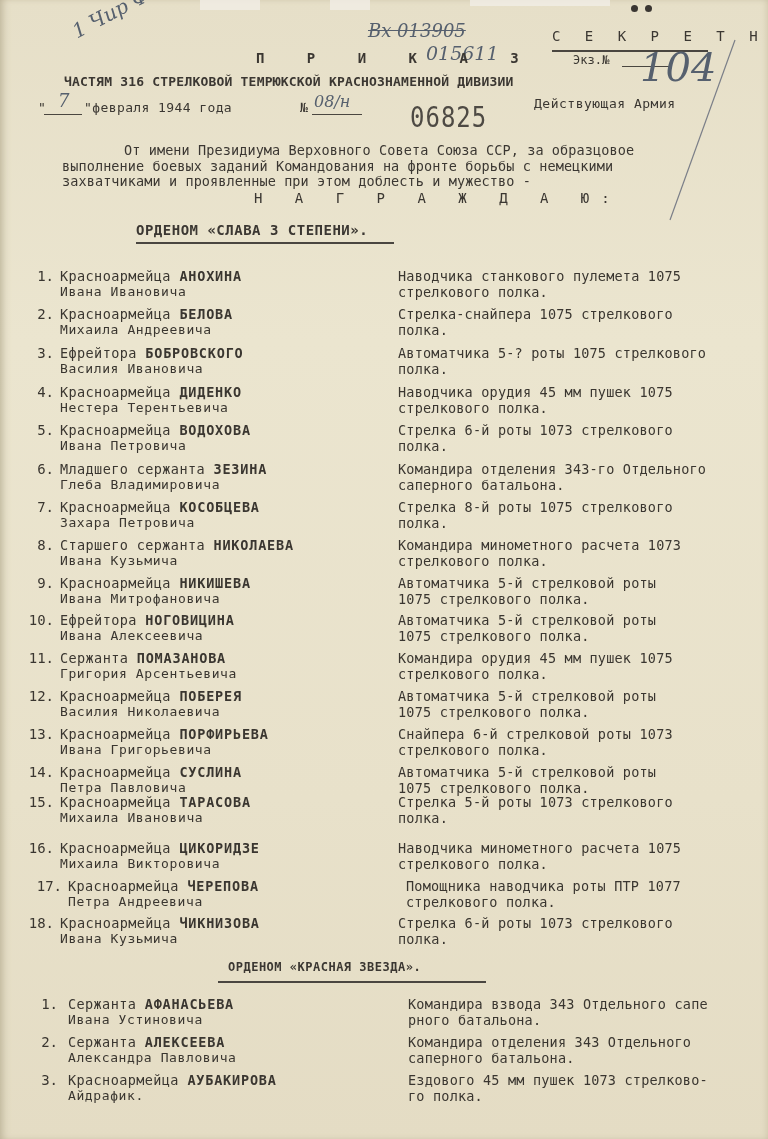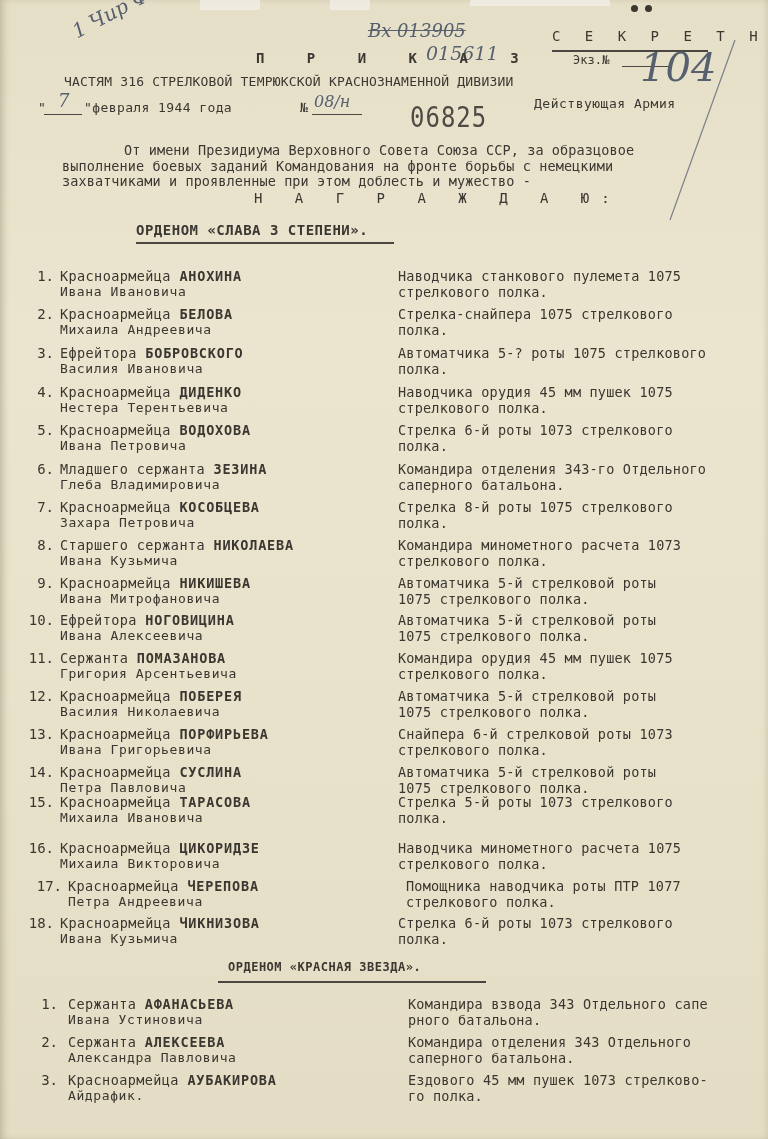--- a/index.html
+++ b/index.html
@@ -49,21 +49,21 @@
   <div class="abs hand" style="left:426px;top:42px;font-size:19px;">015611</div>
 
   <div class="abs ink" style="left:256px;top:50px;font-size:14px;letter-spacing:17px;font-weight:bold;">П Р И К А З</div>
 
   <div class="abs ink" style="left:552px;top:28px;font-size:14px;letter-spacing:8px;">С Е К Р Е Т Н О.</div>
   <div class="rule" style="left:552px;top:50px;width:156px;height:2px;"></div>
   <div class="abs ink" style="left:573px;top:53px;font-size:12px;">Экз.№</div>
   <div class="rule" style="left:622px;top:66px;width:50px;height:1px;"></div>
   <div class="abs hand" style="left:640px;top:44px;font-size:40px;">104</div>
 
-  <div class="abs ink" style="left:64px;top:74px;font-size:13px;letter-spacing:0.2px;font-weight:normal;">ЧАСТЯМ 316 СТРЕЛКОВОЙ ТЕМРЮКСКОЙ КРАСНОЗНАМЕННОЙ ДИВИЗИИ</div>
+  <div class="abs ink" style="left:64px;top:74px;font-size:13px;letter-spacing:0.2px;font-weight:bold;">ЧАСТЯМ 316 СТРЕЛКОВОЙ ТЕМРЮКСКОЙ КРАСНОЗНАМЕННОЙ ДИВИЗИИ</div>
 
   <div class="abs ink" style="left:38px;top:100px;font-size:13px;">"</div>
   <div class="abs hand" style="left:58px;top:90px;font-size:18px;">7</div>
   <div class="rule" style="left:44px;top:114px;width:38px;height:1px;"></div>
   <div class="abs ink" style="left:84px;top:100px;font-size:13px;letter-spacing:0.4px;">"<span>февраля 1944 года</span></div>
   <div class="abs ink" style="left:300px;top:100px;font-size:13px;">№</div>
   <div class="abs hand" style="left:314px;top:92px;font-size:16px;">08/н</div>
   <div class="rule" style="left:312px;top:114px;width:50px;height:1px;"></div>
   <div class="abs" style="left:410px;top:104px;font-size:24px;letter-spacing:1px;color:#4e4a44;font-family:'DejaVu Sans Mono',monospace;transform:scaleY(1.15);">06825</div>
   <div class="abs ink" style="left:534px;top:96px;font-size:13px;letter-spacing:0.5px;">Действующая Армия</div>

